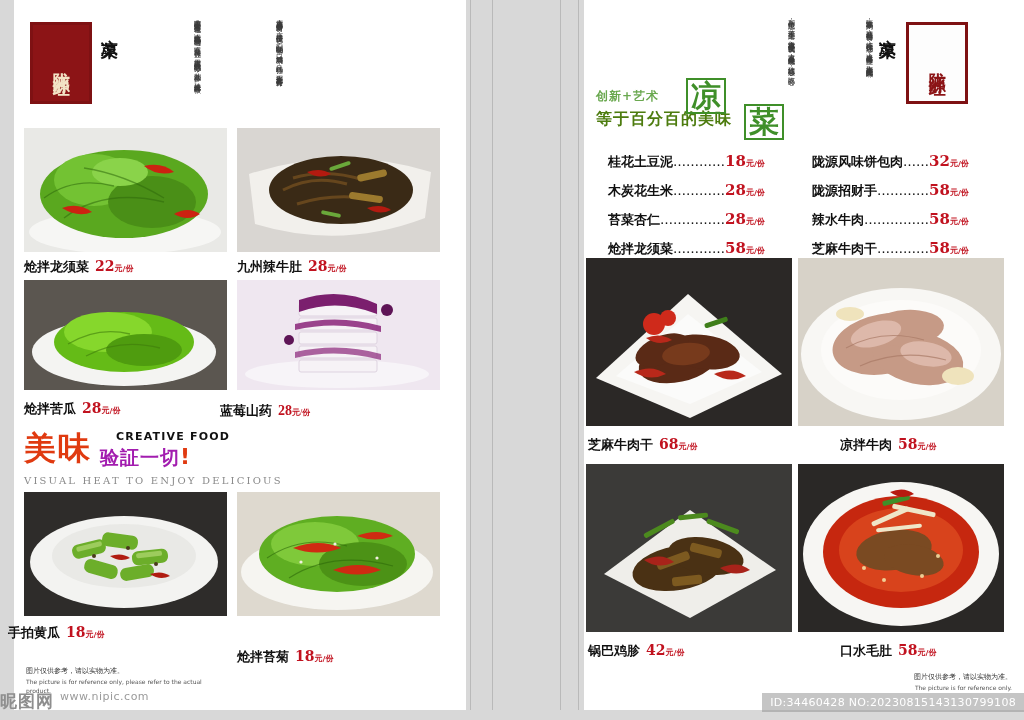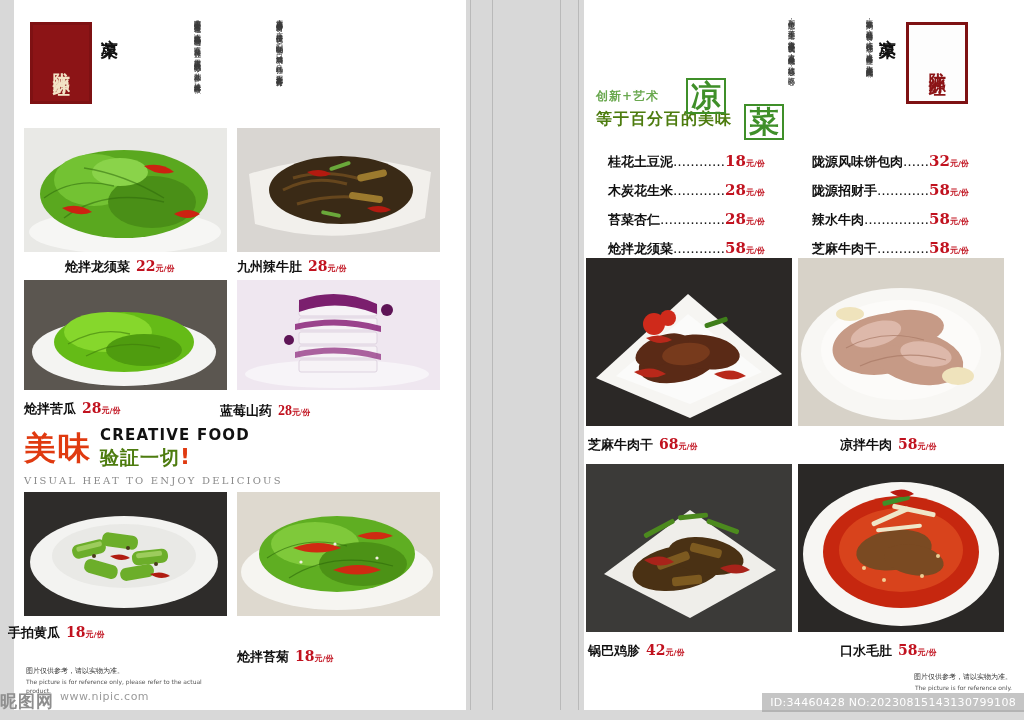--- a/index.html
+++ b/index.html
@@ -69,24 +69,24 @@
   .cap .unit{color:#c1121f;font-size:8px;}
 
   
   .banner{position:absolute;left:24px;top:425px;width:260px;height:60px;}
   .banner .big{
     font-family:"DejaVu Serif","Liberation Serif",serif;
     font-size:32px;font-weight:bold;color:#e03a10;letter-spacing:2px;
   }
   .banner .sub{
     font-family:"DejaVu Serif","Liberation Serif",serif;
-    font-size:19px;font-weight:bold;color:#4d7c0f;letter-spacing:1px;
+    font-size:19px;font-weight:bold;color:#a21caf;letter-spacing:1px;
   }
   .banner .creative{
-    font-size:15px;color:#111;letter-spacing:1.2px;font-weight:bold;
+    font-size:11px;color:#111;letter-spacing:1.2px;font-weight:bold;margin-left:16px;
   }
   .banner .bang{color:#e03a10;font-size:22px;font-weight:bold;}
   .banner .eng{
     font-size:10px;color:#8a8a8a;letter-spacing:2.2px;margin-top:4px;
     font-family:"DejaVu Serif","Liberation Serif",serif;
   }
 
   
   .rhead{position:absolute;left:596px;top:88px;width:210px;}
   .rhead .l1{font-size:12px;color:#6aa84f;font-weight:bold;letter-spacing:1px;}
@@ -187,21 +187,21 @@
       <g fill="#b31a10">
         <path d="M70 44 q14 -5 24 2 q-12 6 -24 -2z"></path>
         <path d="M130 80 q14 -5 24 2 q-12 6 -24 -2z"></path>
       </g>
       <g fill="#6aa83a">
         <rect x="92" y="36" width="22" height="4" rx="2" transform="rotate(-18 103 38)"></rect>
         <rect x="84" y="84" width="20" height="4" rx="2" transform="rotate(12 94 86)"></rect>
       </g>
     </svg>
   </div>
-  <div class="cap" style="left:24px;top:258px;margin-left:41px;">
+  <div class="cap" style="left:24px;top:258px;">
     <span>炝拌龙须菜</span><span class="price">22</span><span class="unit">元/份</span>
   </div>
   <div class="cap" style="left:237px;top:258px;">
     <span>九州辣牛肚</span><span class="price">28</span><span class="unit">元/份</span>
   </div>
 
   <div class="photo" style="left:24px;top:280px;width:203px;height:110px;">
     <svg class="ph-inner" viewBox="0 0 203 110" preserveAspectRatio="none">
       <rect width="203" height="110" fill="#5b5650"></rect>
       <ellipse cx="100" cy="72" rx="92" ry="34" fill="#f4f4f2"></ellipse>

